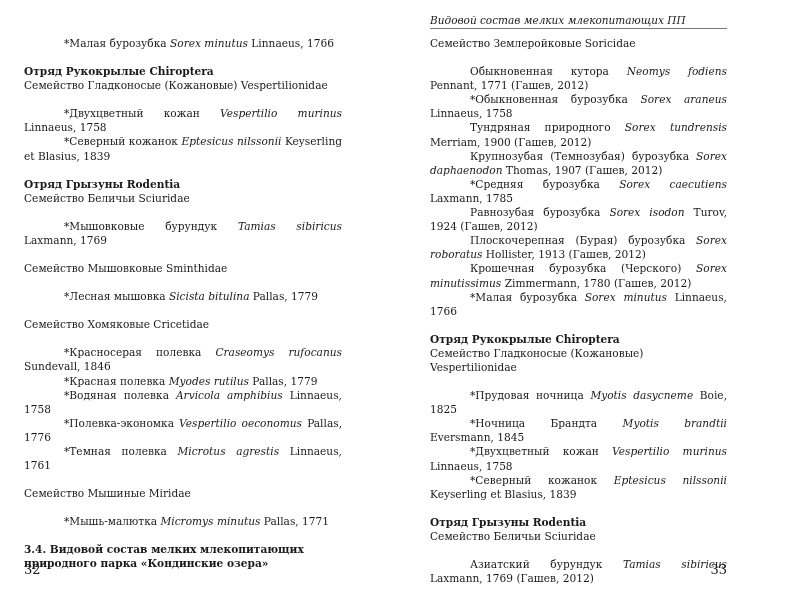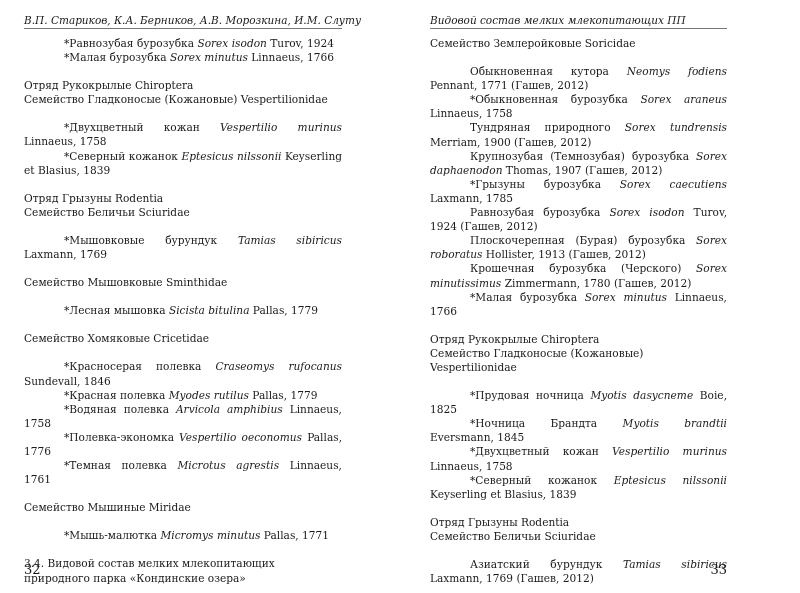--- a/index.html
+++ b/index.html
@@ -19,37 +19,35 @@
     white-space: nowrap;
   }
   .page.right .running-head { text-align: left; }
 
   .body {
     position: absolute; top: 36px; left: 0; right: 0;
     font-size: 10.6px; line-height: 14.1px;
   }
   .p { text-indent: 40px; text-align: justify; margin: 0; }
   .c { text-align: left; margin: 0; }
-  .b { font-weight: normal; }
+  .b { font-weight: bold; }
   .gap { height: 14px; }
   i { font-style: italic; }
 
   .folio {
     position: absolute; top: 563px; font-size: 13px; line-height: 14px;
   }
   .page.left .folio { left: 0; }
   .page.right .folio { right: 0; margin-left: 42px; }
 </style>
 </head>
 <body>
 
 <div class="page left">
-  <div class="running-head">В.П. Стариков, К.А. Берников, А.В. Морозкина, И.М. Слуту</div>
   <div class="body">
-    <p class="p"><span>*Равнозубая бурозубка </span><i>Sorex isodon</i><span> Turov, 1924</span></p>
     <p class="p"><span>*Малая бурозубка </span><i>Sorex minutus</i><span> Linnaeus, 1766</span></p>
     <div class="gap"></div>
     <p class="c b">Отряд Рукокрылые Chiroptera</p>
     <p class="c">Семейство Гладконосые (Кожановые) Vespertilionidae</p>
     <div class="gap"></div>
     <p class="p"><span>*Двухцветный кожан </span><i>Vespertilio murinus</i><span> Linnaeus, 1758</span></p>
     <p class="p"><span>*Северный кожанок </span><i>Eptesicus nilssonii</i><span> Keyserling et Blasius, 1839</span></p>
     <div class="gap"></div>
     <p class="c b">Отряд Грызуны Rodentia</p>
     <p class="c">Семейство Беличьи Sciuridae</p>
@@ -81,21 +79,21 @@
 
 <div class="page right">
   <div class="running-head">Видовой состав мелких млекопитающих ПП</div>
   <div class="body">
     <p class="c">Семейство Землеройковые Soricidae</p>
     <div class="gap"></div>
     <p class="p"><span>Обыкновенная кутора </span><i>Neomys fodiens</i><span> Pennant, 1771 (Гашев, 2012)</span></p>
     <p class="p"><span>*Обыкновенная бурозубка </span><i>Sorex araneus</i><span> Linnaeus, 1758</span></p>
     <p class="p"><span>Тундряная природного </span><i>Sorex tundrensis</i><span> Merriam, 1900 (Гашев, 2012)</span></p>
     <p class="p"><span>Крупнозубая (Темнозубая) бурозубка </span><i>Sorex daphaenodon</i><span> Thomas, 1907 (Гашев, 2012)</span></p>
-    <p class="p"><span>*Грызуны бурозубка </span><i>Sorex caecutiens</i><span> Laxmann, 1785</span></p>
+    <p class="p"><span>*Средняя бурозубка </span><i>Sorex caecutiens</i><span> Laxmann, 1785</span></p>
     <p class="p"><span>Равнозубая бурозубка </span><i>Sorex isodon</i><span> Turov, 1924 (Гашев, 2012)</span></p>
     <p class="p"><span>Плоскочерепная (Бурая) бурозубка </span><i>Sorex roboratus</i><span> Hollister, 1913 (Гашев, 2012)</span></p>
     <p class="p"><span>Крошечная бурозубка (Черского) </span><i>Sorex minutissimus</i><span> Zimmermann, 1780 (Гашев, 2012)</span></p>
     <p class="p"><span>*Малая бурозубка </span><i>Sorex minutus</i><span> Linnaeus, 1766</span></p>
     <div class="gap"></div>
     <p class="c b">Отряд Рукокрылые Chiroptera</p>
     <p class="c">Семейство Гладконосые (Кожановые) Vespertilionidae</p>
     <div class="gap"></div>
     <p class="p"><span>*Прудовая ночница </span><i>Myotis dasycneme</i><span> Boie, 1825</span></p>
     <p class="p"><span>*Ночница Брандта </span><i>Myotis brandtii</i><span> Eversmann, 1845</span></p>

